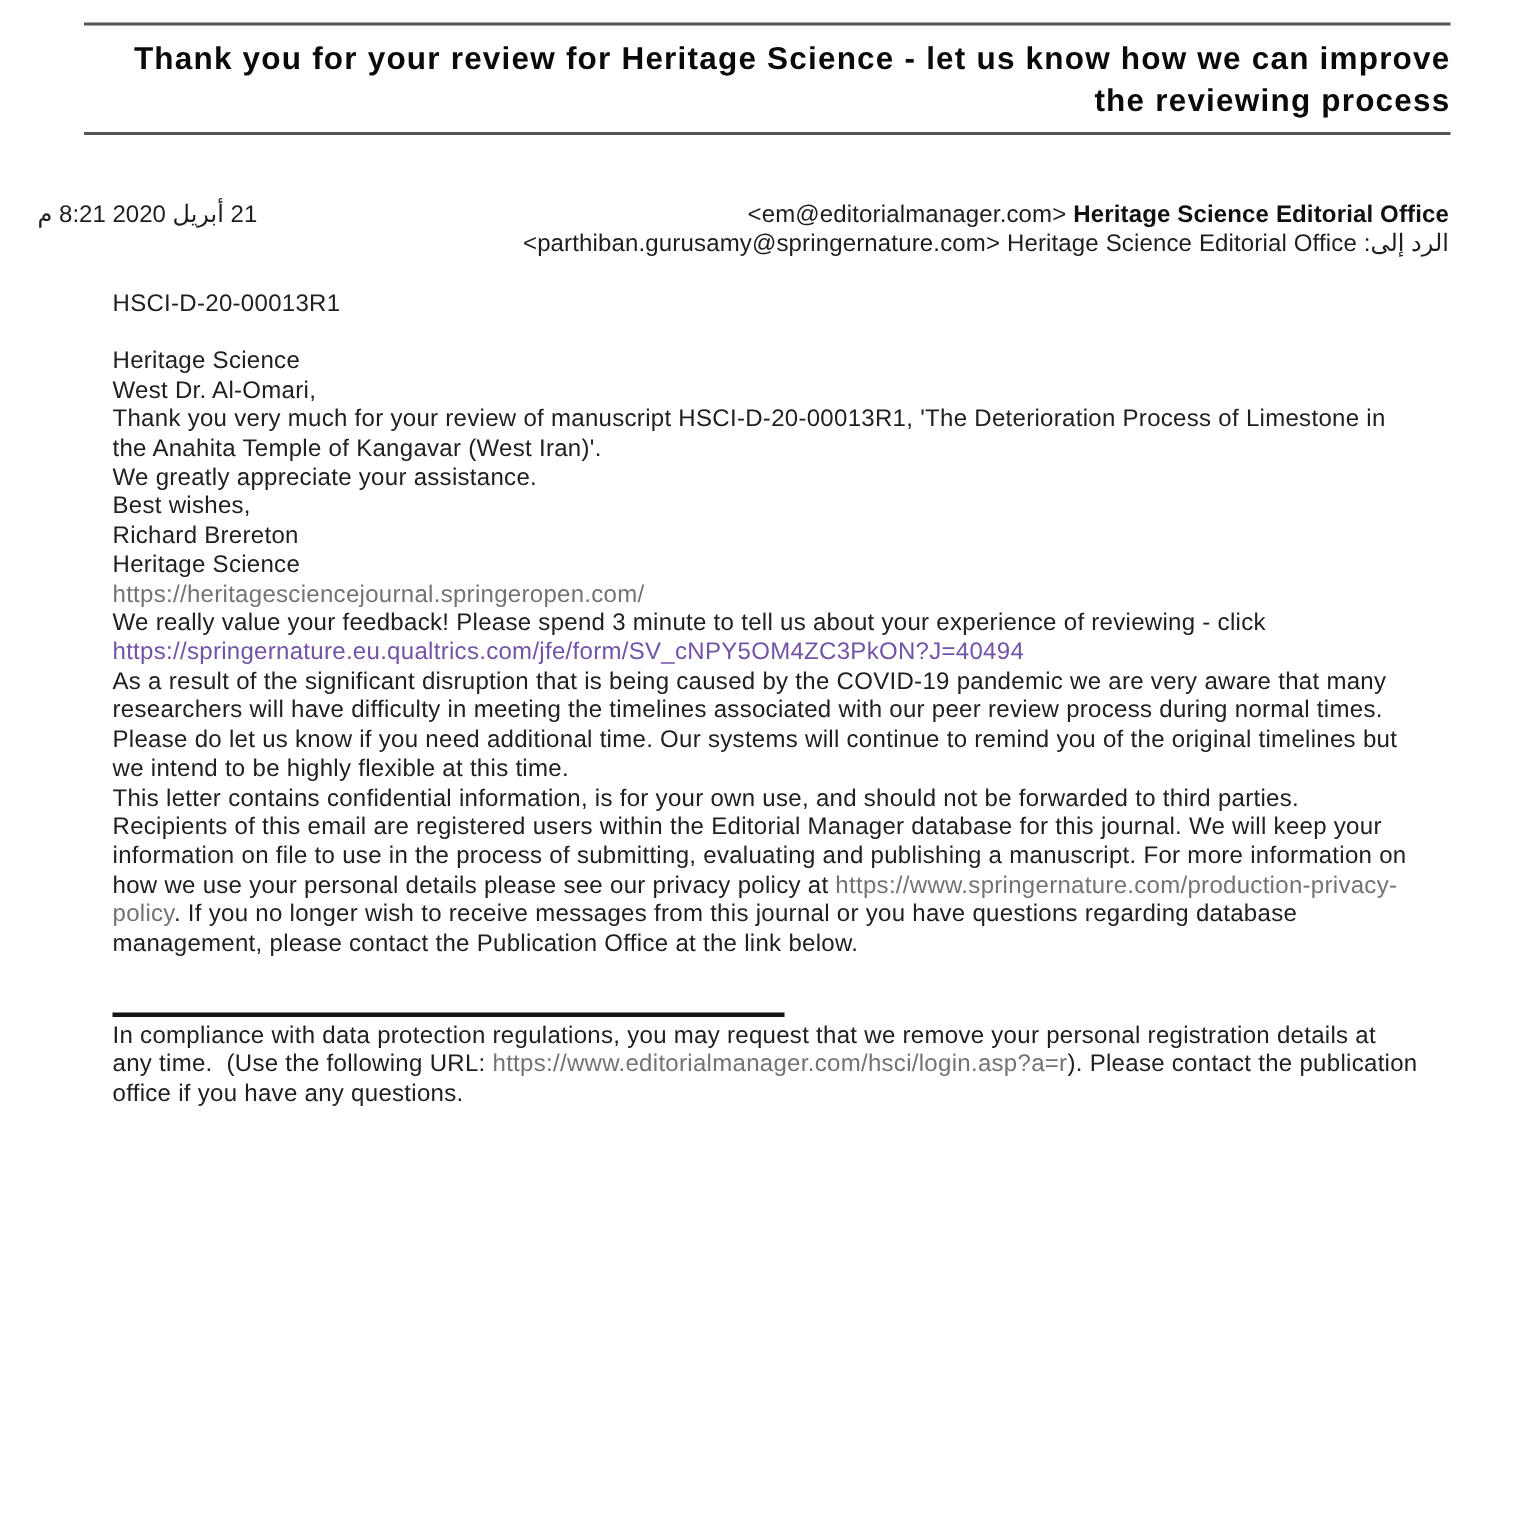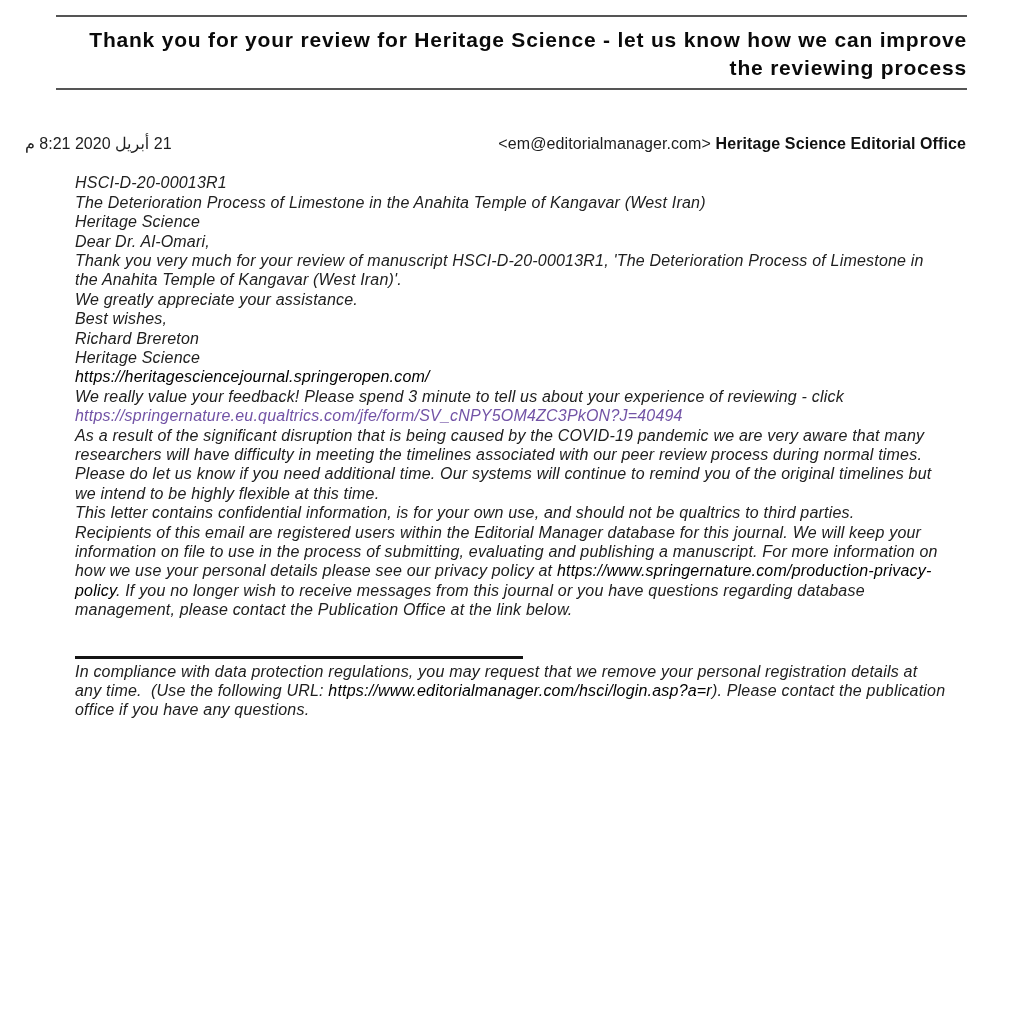--- a/index.html
+++ b/index.html
@@ -40,27 +40,26 @@
   .hdr-row1 { display: flex; justify-content: space-between; align-items: baseline; margin-top: 44px; }
   .hdr-row { text-align: right; }
   .hdr b { font-weight: bold; color: #111; }
   .body {
     margin: 20px 0 0 75px;
     width: 872px;
     font-size: 16px;
     letter-spacing: 0.2px;
     line-height: 19.4px;
     color: #202020;
-    font-style: italic;
   }
   .body p { margin: 0; }
   .mt1 { margin-top: 20px; }   
   .mt2 { margin-top: 34px; }   
   .mt3 { margin-top: 57px; }   
-  a.blue   { color: #000000; text-decoration: none; cursor: pointer; }
+  a.blue   { color: #737373; text-decoration: none; cursor: pointer; }
   a.purple { color: #7253a6; text-decoration: none; cursor: pointer; }
   .thick-divider {
     width: 448px;
     height: 3px;
     background: #141414;
     margin: 36px 0 3px 0;
   }
   .pre { white-space: pre-wrap; }
 </style>
 </head>
@@ -75,49 +74,54 @@
     <div>the reviewing process</div>
   </div>
 
   <hr class="rule rule-mid">
 
   <div class="hdr">
     <div class="hdr-row1">
       <span class="hdr-date" dir="rtl">21 أبريل 2020 8:21 م</span>
       <span class="hdr-from"><span dir="ltr">&lt;em@editorialmanager.com&gt;</span> <b>Heritage Science Editorial Office</b></span>
     </div>
+    <div class="hdr-row">
+      <span dir="ltr">&lt;parthiban.gurusamy@springernature.com&gt;</span>
+      <span>Heritage Science Editorial Office</span>
+      <span dir="rtl">الرد إلى:</span>
+    </div>
   </div>
 
   <div class="body">
 
     <p>
       <span>HSCI-D-20-00013R1</span><br>
-      <span>The Deterioration Process of Limestone in the Anahita Temple of Kangavar (West Iran)</span><br>
+      <br>
       <span>Heritage Science</span>
     </p>
 
-    <p class="mt1">Dear Dr. Al-Omari,</p>
+    <p class="mt1">West Dr. Al-Omari,</p>
 
     <p class="mt1">Thank you very much for your review of manuscript HSCI-D-20-00013R1, 'The Deterioration Process of Limestone in the Anahita Temple of Kangavar (West Iran)'.</p>
 
     <p class="mt1">We greatly appreciate your assistance.</p>
 
     <p class="mt1">Best wishes,</p>
 
     <p class="mt1">
       <span>Richard Brereton</span><br>
       <span>Heritage Science</span><br>
       <a class="blue">https://heritagesciencejournal.springeropen.com/</a>
     </p>
 
     <p class="mt3"><span>We really value your feedback! Please spend 3 minute to tell us about your experience of reviewing - click</span> <a class="purple">https://springernature.eu.qualtrics.com/jfe/form/SV_cNPY5OM4ZC3PkON?J=40494</a></p>
 
     <p class="mt1">As a result of the significant disruption that is being caused by the COVID-19 pandemic we are very aware that many researchers will have difficulty in meeting the timelines associated with our peer review process during normal times. Please do let us know if you need additional time. Our systems will continue to remind you of the original timelines but we intend to be highly flexible at this time.</p>
 
-    <p class="mt2">This letter contains confidential information, is for your own use, and should not be qualtrics to third parties.</p>
+    <p class="mt2">This letter contains confidential information, is for your own use, and should not be forwarded to third parties.</p>
 
     <p class="mt1"><span>Recipients of this email are registered users within the Editorial Manager database for this journal. We will keep your information on file to use in the process of submitting, evaluating and publishing a manuscript. For more information on how we use your personal details please see our privacy policy at </span><a class="blue">https://www.springernature.com/production-privacy-policy</a><span>. If you no longer wish to receive messages from this journal or you have questions regarding database management, please contact the Publication Office at the link below.</span></p>
 
     <div class="thick-divider"></div>
 
     <p class="pre"><span>In compliance with data protection regulations, you may request that we remove your personal registration details at any time.  (Use the following URL: </span><a class="blue">https://www.editorialmanager.com/hsci/login.asp?a=r</a><span>). Please contact the publication office if you have any questions.</span></p>
 
   </div>
 
 </div>

